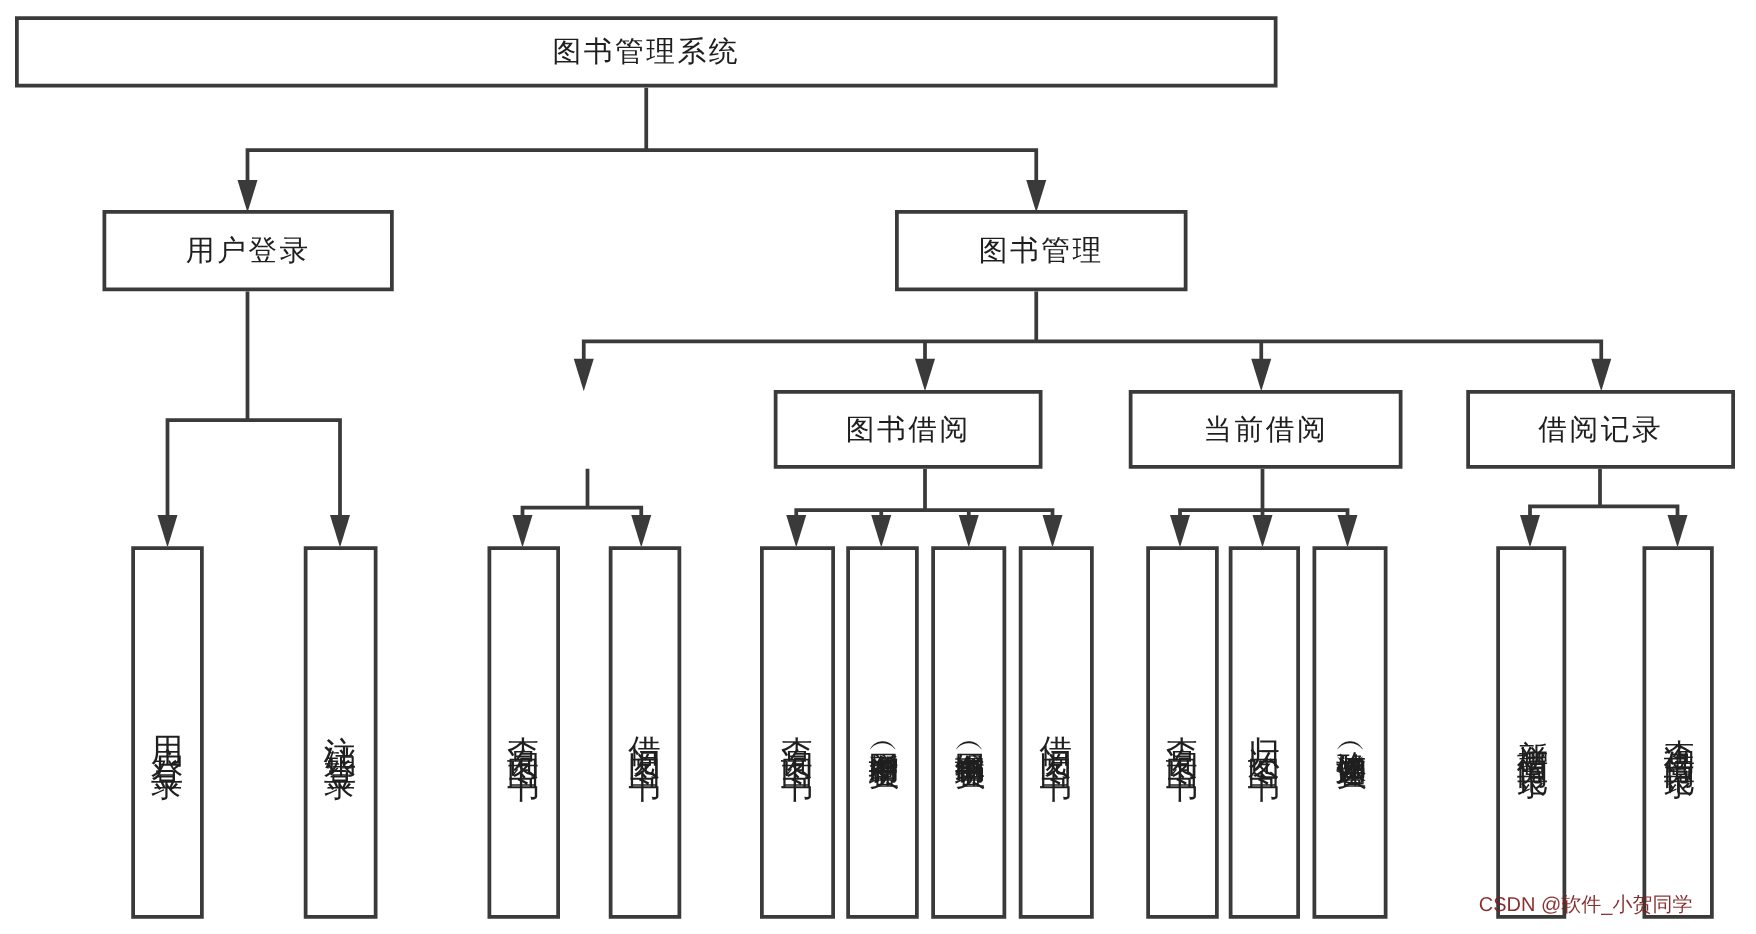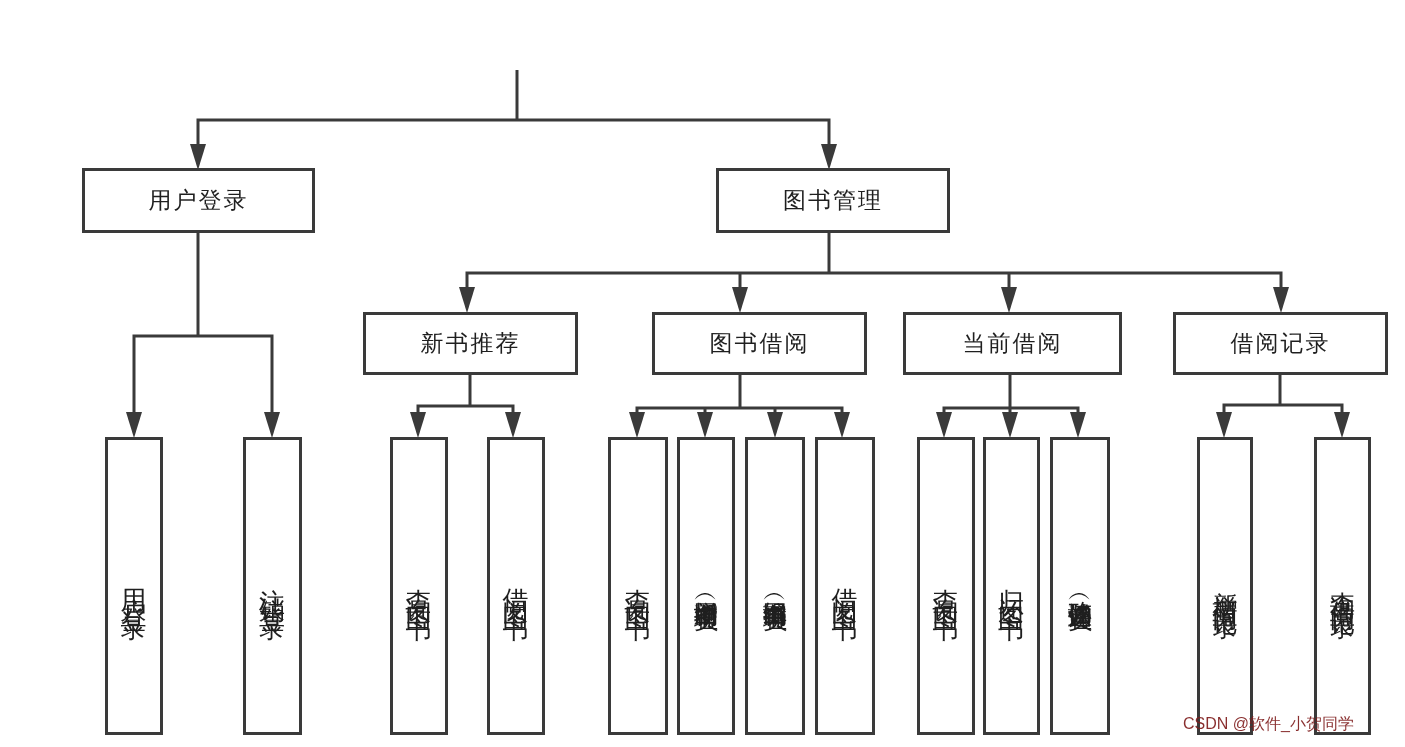--- a/index.html
+++ b/index.html
@@ -31,21 +31,21 @@
     line-height:1;
   }
   .leaf.med  { font-size:25px; letter-spacing:5px; }
   .leaf.tight{ font-size:24px; letter-spacing:1px; }
 
   
   #root-box        { left:12px;  top:13px;  width:1010px; height:57px; }
   #n-user-login    { left:82px;  top:168px; width:233px;  height:65px; }
   #n-book-mgmt     { left:716px; top:168px; width:234px;  height:65px; }
   #n-new-books     { left:363px; top:312px; width:215px;  height:63px; }
-  #n-book-borrow   { left:652px; top:312px; width:215px;  height:63px; }
+  #n-book-borrow   { left:619px; top:312px; width:215px;  height:63px; }
   #n-current-borrow{ left:903px; top:312px; width:219px;  height:63px; }
   #n-borrow-records{ left:1173px;top:312px; width:215px;  height:63px; }
 
   .leaf { top:437px; height:298px; }
   #lf-0 { left:105px;  width:58px; }
   #lf-1 { left:243px;  width:59px; }
   #lf-2 { left:390px;  width:58px; }
   #lf-3 { left:487px;  width:58px; }
   #lf-4 { left:608px;  width:60px; }
   #lf-5 { left:677px;  width:58px; }
@@ -113,25 +113,25 @@
     <polygon points="936,412 952,412 944,438" fill="#3a3a3a" stroke="none"></polygon>
     <polygon points="1002,412 1018,412 1010,438" fill="#3a3a3a" stroke="none"></polygon>
     <polygon points="1070,412 1086,412 1078,438" fill="#3a3a3a" stroke="none"></polygon>
 
     <path d="M1280,375 V405"></path>
     <path d="M1224,413 V405 H1342 V413"></path>
     <polygon points="1216,412 1232,412 1224,438" fill="#3a3a3a" stroke="none"></polygon>
     <polygon points="1334,412 1350,412 1342,438" fill="#3a3a3a" stroke="none"></polygon>
   </svg>
 
+  <div class="box h-box" id="root-box">图书管理系统</div>
 
   <div class="box h-box" id="n-user-login">用户登录</div>
   <div class="box h-box" id="n-book-mgmt">图书管理</div>
 
-  <div class="box h-box" id="n-new-books">新书推荐</div>
   <div class="box h-box" id="n-book-borrow">图书借阅</div>
   <div class="box h-box" id="n-current-borrow">当前借阅</div>
   <div class="box h-box" id="n-borrow-records">借阅记录</div>
 
   <div class="box leaf" id="lf-0">用户登录</div>
   <div class="box leaf" id="lf-1">注销登录</div>
   <div class="box leaf" id="lf-2">查询图书</div>
   <div class="box leaf" id="lf-3">借阅图书</div>
   <div class="box leaf" id="lf-4">查询图书</div>
   <div class="box leaf tight" id="lf-5">新增图书（管理员）</div>

